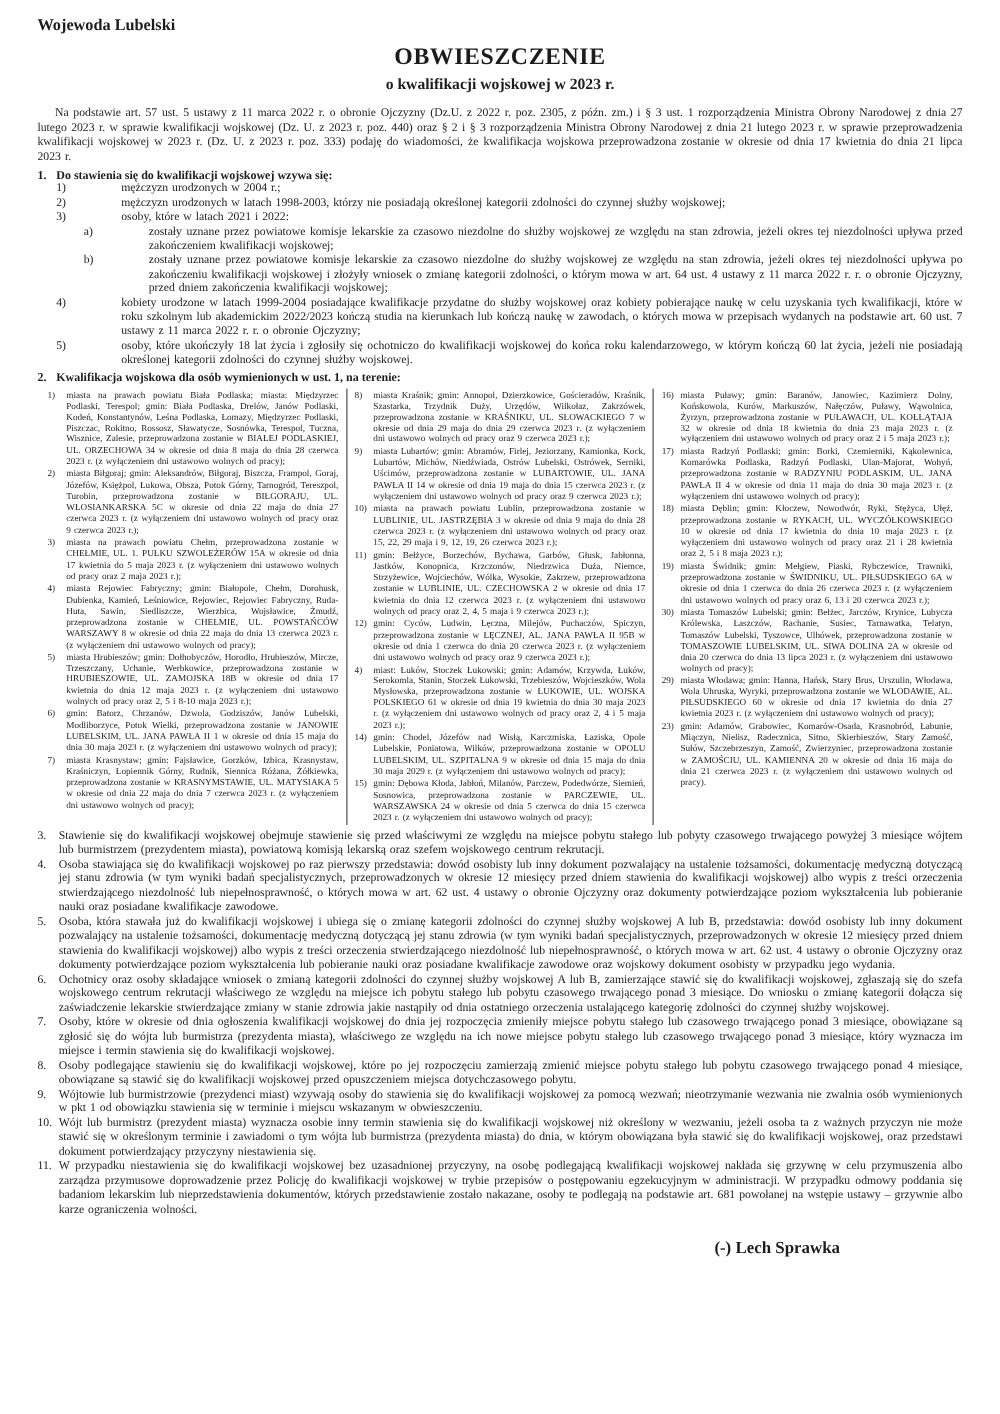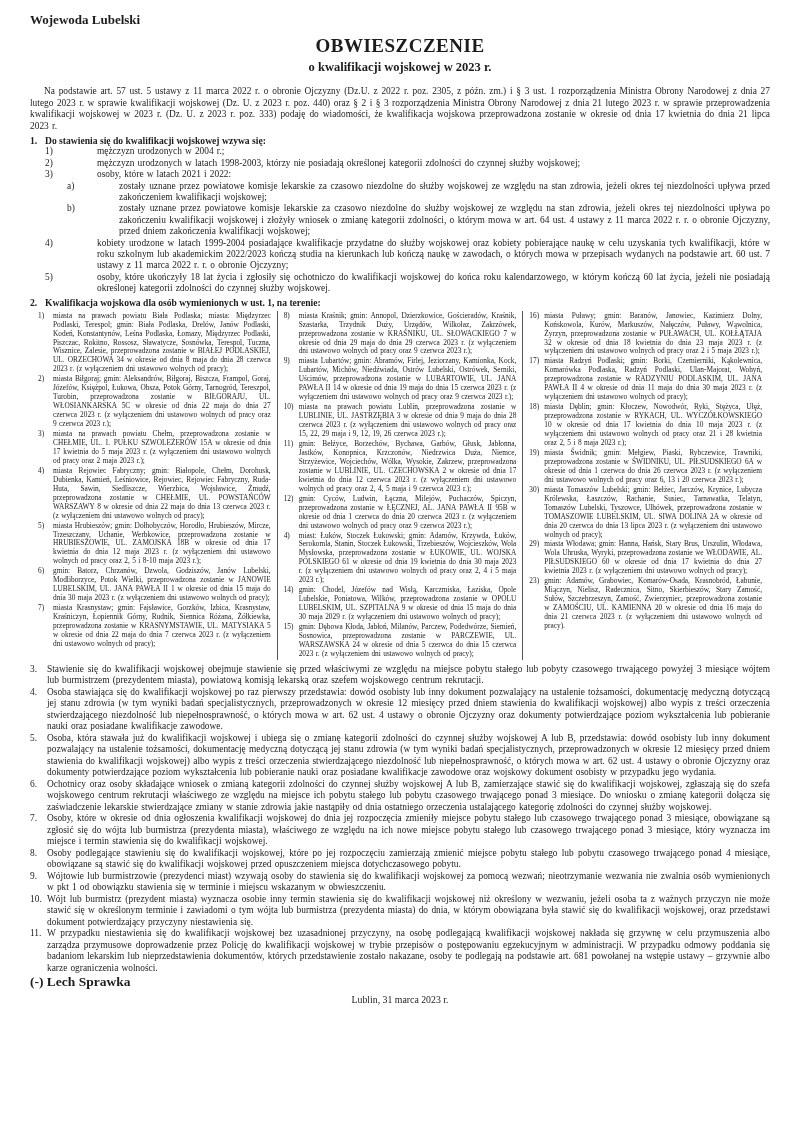--- a/index.html
+++ b/index.html
@@ -31,22 +31,22 @@
   .col{flex:1 1 0;padding:1px 6px 0 6px;min-width:0;}
   .col + .col{border-left:1px solid #555;}
   .cli{display:flex;font-size:7.35px;line-height:8.95px;margin-bottom:1px;}
   .cli .num{flex:0 0 15px;}
   .cli .ctxt{flex:1;text-align:justify;word-spacing:.6px;}
   .notes{margin-top:4px;font-size:9.4px;line-height:11.5px;}
   .note{display:flex;}
   .note .nlbl{flex:0 0 17px;}
   .note .ntxt{flex:1;text-align:justify;word-spacing:.8px;}
   .signature{
-    padding-right:98px;
-    font-weight:bold;font-size:13.5px;
+    text-align:right;padding-right:98px;
+    font-weight:bold;font-size:13.5px;margin-top:16px;
   }
   .place-date{text-align:center;font-size:9.8px;margin-top:4px;}
 </style>
 </head>
 <body>
 
 <div class="page">
 
   <div class="issuer">Wojewoda Lubelski</div>
   <div class="title">OBWIESZCZENIE</div>
@@ -267,15 +267,14 @@
         <span class="ntxt">Wójt lub burmistrz (prezydent miasta) wyznacza osobie inny termin stawienia się do kwalifikacji wojskowej niż określony w wezwaniu, jeżeli osoba ta z ważnych przyczyn nie może stawić się w określonym terminie i zawiadomi o tym wójta lub burmistrza (prezydenta miasta) do dnia, w którym obowiązana była stawić się do kwalifikacji wojskowej, oraz przedstawi dokument potwierdzający przyczyny niestawienia się.</span>
       </div>
 
       <div class="note">
         <span class="nlbl">11.</span>
         <span class="ntxt">W przypadku niestawienia się do kwalifikacji wojskowej bez uzasadnionej przyczyny, na osobę podlegającą kwalifikacji wojskowej nakłada się grzywnę w celu przymuszenia albo zarządza przymusowe doprowadzenie przez Policję do kwalifikacji wojskowej w trybie przepisów o postępowaniu egzekucyjnym w administracji. W  przypadku odmowy poddania się badaniom lekarskim lub nieprzedstawienia dokumentów, których przedstawienie zostało nakazane, osoby te podlegają na podstawie art. 681 powołanej na wstępie ustawy – grzywnie albo karze ograniczenia wolności.</span>
       </div>
     </div>
 
   <div class="signature">(-) Lech Sprawka</div>
-  <div class="place-date">Lublin, 31 marca 2023 r.</div>
 
 </div>
 
 </body></html>

